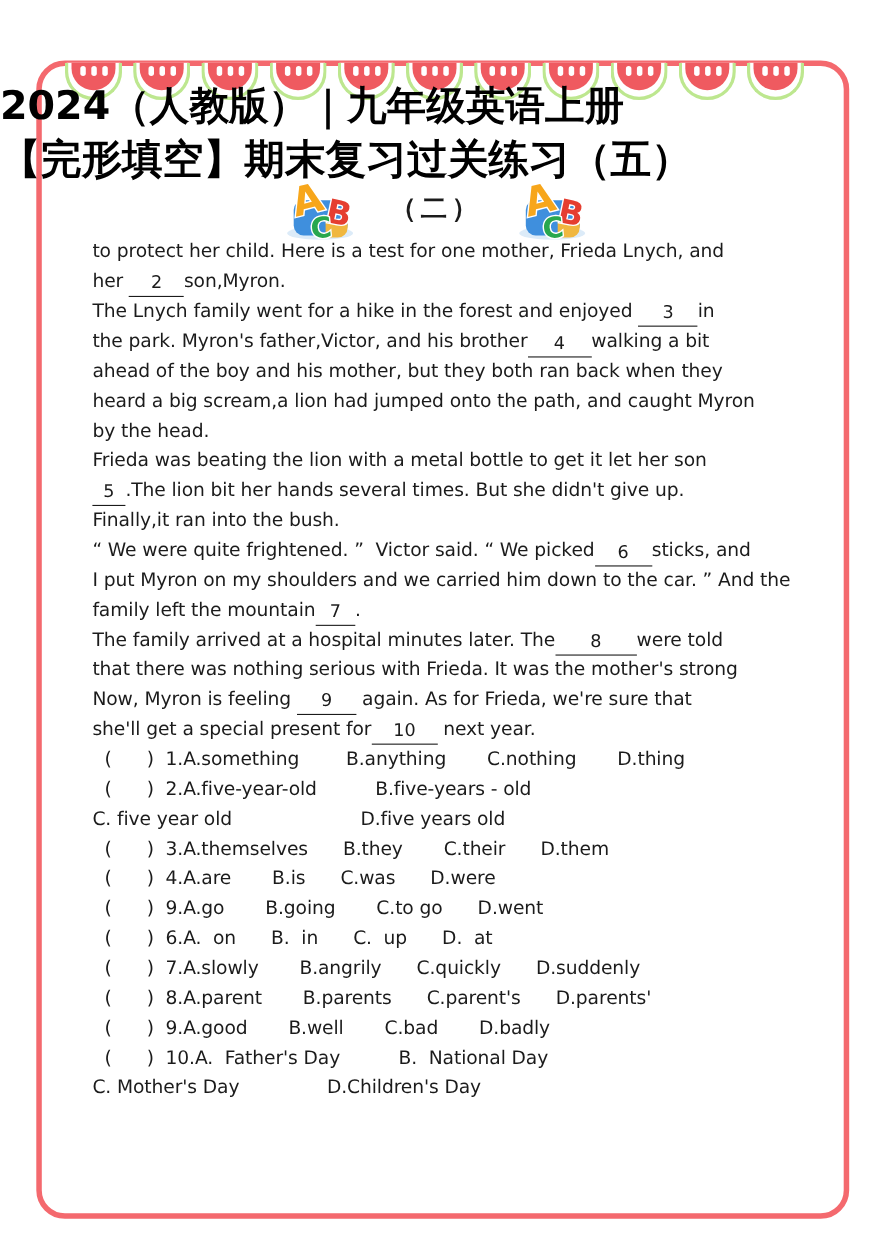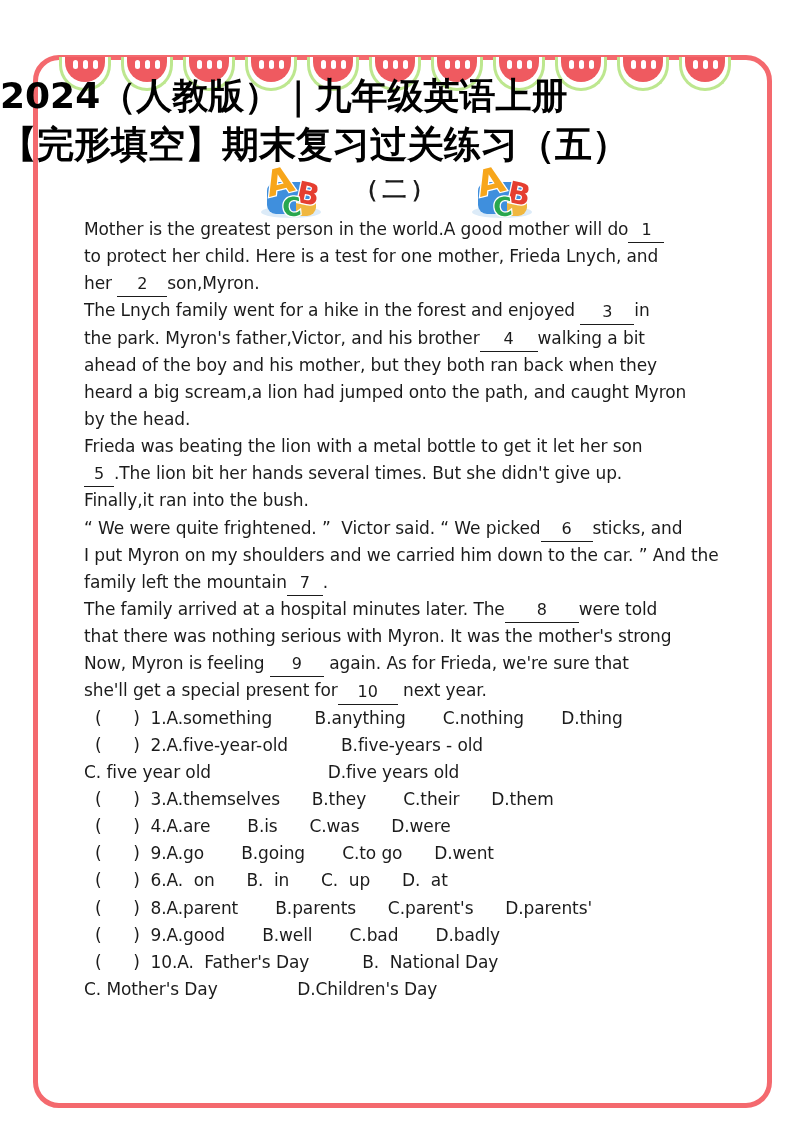--- a/index.html
+++ b/index.html
@@ -157,45 +157,45 @@
     <rect x="9" y="22" width="49" height="32" rx="9" fill="#3f8fdd"></rect>
     <path d="M38 40 h20 v7 a9 9 0 0 1 -9 9 h-11 z" fill="#f0b73f"></path>
     <text x="22" y="34" font-size="36" font-weight="bold" fill="#f7a61b" stroke="#ffffff" stroke-width="2.5" paint-order="stroke" text-anchor="middle" transform="rotate(-14 22 24)">A</text>
     <text x="50" y="44" font-size="30" font-weight="bold" fill="#e53e30" stroke="#ffffff" stroke-width="2.5" paint-order="stroke" text-anchor="middle" transform="rotate(12 50 34)">B</text>
     <text x="34" y="56" font-size="26" font-weight="bold" fill="#28a74e" stroke="#ffffff" stroke-width="2.5" paint-order="stroke" text-anchor="middle" transform="rotate(-6 34 48)">C</text>
   </svg>
 </div>
 
 <div class="content">
   <div>
-      <div class="pline">Mother is the greatest person in the world.A good mother will do<span class="blank" style="width: 36px;">1</span></div>
       <div class="pline">to protect her child. Here is a test for one mother, Frieda Lnych, and</div>
       <div class="pline">her <span class="blank" style="width: 50px;">2</span>son,Myron.</div>
       <div class="pline">The Lnych family went for a hike in the forest and enjoyed <span class="blank" style="width: 54px;">3</span>in</div>
       <div class="pline">the park. Myron's father,Victor, and his brother<span class="blank" style="width: 58px;">4</span>walking a bit</div>
       <div class="pline">ahead of the boy and his mother, but they both ran back when they</div>
       <div class="pline">heard a big scream,a lion had jumped onto the path, and caught Myron</div>
       <div class="pline">by the head.</div>
       <div class="pline">Frieda was beating the lion with a metal bottle to get it let her son</div>
       <div class="pline"><span class="blank" style="width: 30px;">5</span>.The lion bit her hands several times. But she didn't give up.</div>
       <div class="pline">Finally,it ran into the bush.</div>
       <div class="pline">“ We were quite frightened. ”  Victor said. “ We picked<span class="blank" style="width: 52px;">6</span>sticks, and</div>
       <div class="pline">I put Myron on my shoulders and we carried him down to the car. ” And the</div>
       <div class="pline">family left the mountain<span class="blank" style="width: 36px;">7</span>.</div>
       <div class="pline">The family arrived at a hospital minutes later. The<span class="blank" style="width: 74px;">8</span>were told</div>
-      <div class="pline">that there was nothing serious with Myron. It was the mother's strong</div>
+      <div class="pline">that there was nothing serious with Frieda. It was the mother's strong</div>
       <div class="pline">Now, Myron is feeling <span class="blank" style="width: 54px;">9</span> again. As for Frieda, we're sure that</div>
       <div class="pline">she'll get a special present for<span class="blank" style="width: 60px;">10</span> next year.</div>
     </div>
   <div>
       <div class="qrow indent">(      )  1.A.something        B.anything       C.nothing       D.thing</div>
       <div class="qrow indent">(      )  2.A.five-year-old          B.five-years - old</div>
       <div class="qrow">C. five year old                      D.five years old</div>
       <div class="qrow indent">(      )  3.A.themselves      B.they       C.their      D.them</div>
       <div class="qrow indent">(      )  4.A.are       B.is      C.was      D.were</div>
       <div class="qrow indent">(      )  9.A.go       B.going       C.to go      D.went</div>
       <div class="qrow indent">(      )  6.A.  on      B.  in      C.  up      D.  at</div>
+      <div class="qrow indent">(      )  7.A.slowly       B.angrily      C.quickly      D.suddenly</div>
       <div class="qrow indent">(      )  8.A.parent       B.parents      C.parent's      D.parents'</div>
       <div class="qrow indent">(      )  9.A.good       B.well       C.bad       D.badly</div>
       <div class="qrow indent">(      )  10.A.  Father's Day          B.  National Day</div>
       <div class="qrow">C. Mother's Day               D.Children's Day</div>
     </div>
 </div>
 
 </body></html>

